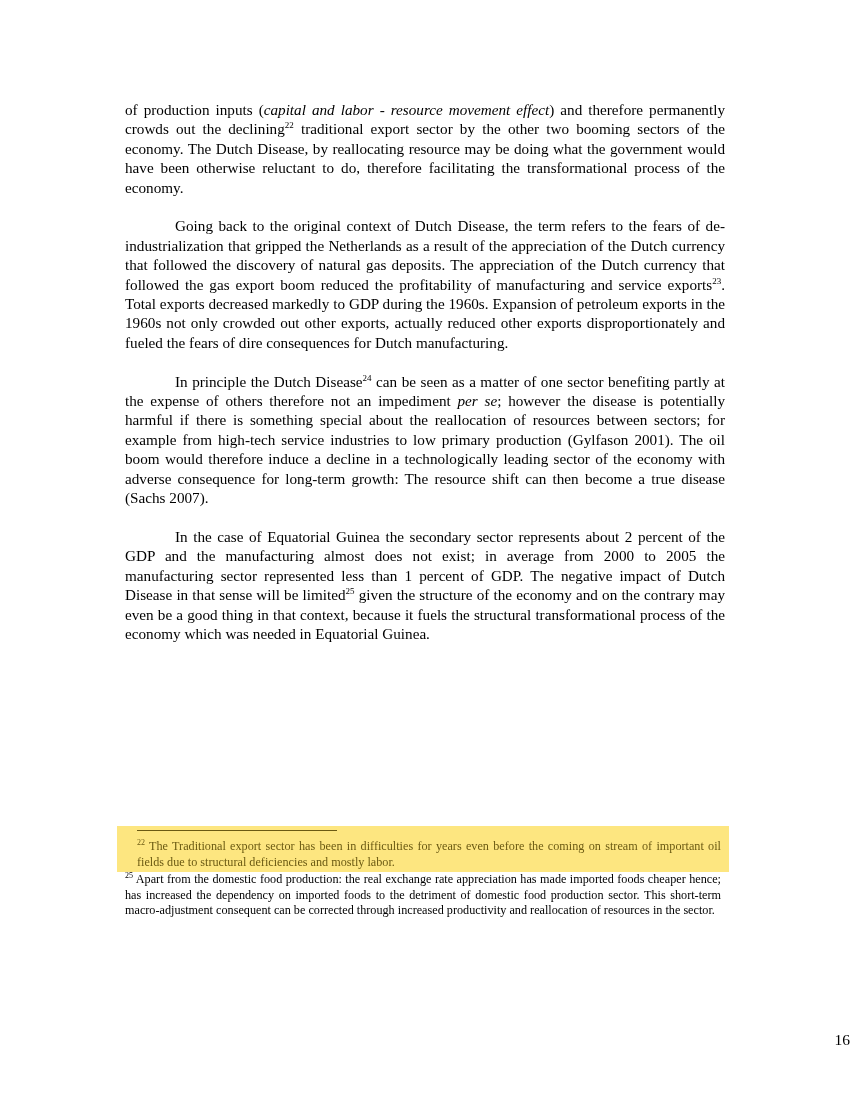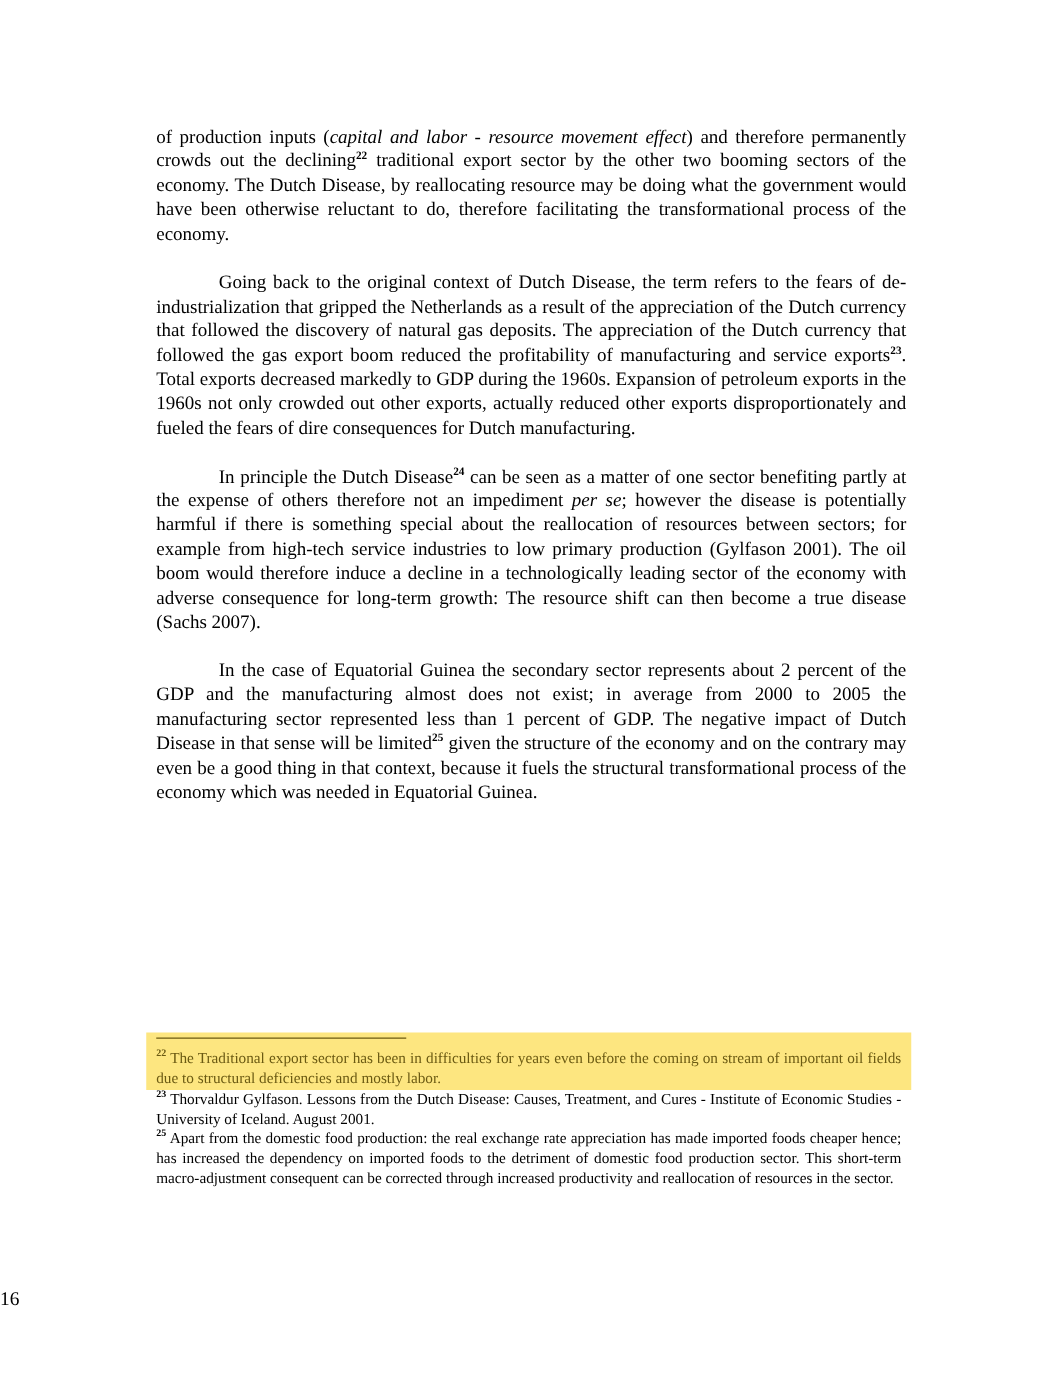--- a/index.html
+++ b/index.html
@@ -6,35 +6,35 @@
     body {
       width: 850px; height: 1100px; position: relative; overflow: hidden;
       font-family: "Liberation Serif", "DejaVu Serif", serif; color: #000;
     }
     .body-text {
       position: absolute; left: 125px; width: 600px; top: 100px;
       font-size: 15.2px; line-height: 19.4px; text-align: justify;
     }
     .para { margin: 0 0 19.4px 0; }
     .para.indent { text-indent: 50px; }
-    sup { font-size: 9px; line-height: 0; vertical-align: super; font-weight: bold; }
+    sup { font-size: 9px; line-height: 0; vertical-align: super; }
     .footnote-area {
       position: absolute; left: 117px; top: 826px; width: 612px;
     }
     .highlight {
-      background: #fde680; padding: 4px 8px 2px 8px; color: #6b5a12;
+      background: #fde680; padding: 4px 8px 2px 20px; color: #6b5a12;
     }
     .separator { width: 200px; border-top: 1px solid #6b5a12; margin: 0 0 8px 0; height: 0; }
     .footnote {
       font-size: 12.2px; line-height: 15.6px; text-align: justify; margin: 0;
     }
     .plain-notes { padding: 0 8px; }
     .footnote sup { font-size: 8px; }
     .page-number {
-      position: absolute; top: 1031px; left: 0; width: 850px; text-align: left;
+      position: absolute; top: 1031px; left: 0; width: 850px; text-align: right;
       font-size: 15.5px;
     }
   </style>
 </head>
 <body>
 
 <div class="body-text" id="body-text">
     <p class="para"><span>of production inputs (</span><em>capital and labor - resource movement effect</em><span>) and therefore permanently crowds out the declining</span><sup>22</sup><span> traditional export sector by the other two booming sectors of the economy. The Dutch Disease, by reallocating resource may be doing what the government would have been otherwise reluctant to do, therefore facilitating the transformational process of the economy.</span></p>
     <p class="para indent"><span>Going back to the original context of Dutch Disease, the term refers to the fears of de-industrialization that gripped the Netherlands as a result of the appreciation of the Dutch currency that followed the discovery of natural gas deposits. The appreciation of the Dutch currency that followed the gas export boom reduced the profitability of manufacturing and service exports</span><sup>23</sup><span>. Total exports decreased markedly to GDP during the 1960s. Expansion of petroleum exports in the 1960s not only crowded out other exports, actually reduced other exports disproportionately and fueled the fears of dire consequences for Dutch manufacturing.</span></p>
     <p class="para indent"><span>In principle the Dutch Disease</span><sup>24</sup><span> can be seen as a matter of one sector benefiting partly at the expense of others therefore not an impediment </span><em>per se</em><span>; however the disease is potentially harmful if there is something special about the reallocation of resources between sectors; for example from high-tech service industries to low primary production (Gylfason 2001). The oil boom would therefore induce a decline in a technologically leading sector of the economy with adverse consequence for long-term growth: The resource shift can then become a true disease (Sachs 2007).</span></p>
@@ -43,21 +43,18 @@
 
 <div class="footnote-area">
   <div class="highlight" style="background: rgb(253, 230, 128);">
     <div class="separator"></div>
     <p class="footnote">
       <sup>22</sup><span> The Traditional export sector has been in difficulties for years even before the coming on stream of important oil fields due to structural deficiencies and mostly labor.</span>
     </p>
   </div>
   <div class="plain-notes">
     <p class="footnote">
-      <sup>23</sup><span> Thorvaldur Gylfason. Lessons from the Dutch Disease: Causes, Treatment, and Cures - Institute of Economic Studies - University of Iceland. August 2001.</span>
-    </p>
-    <p class="footnote">
       <sup>25</sup><span> Apart from the domestic food production: the real exchange rate appreciation has made imported foods cheaper hence; has increased the dependency on imported foods to the detriment of domestic food production sector. This short-term macro-adjustment consequent can be corrected through increased productivity and reallocation of resources in the sector.</span>
     </p>
   </div>
 </div>
 
 <div class="page-number">16</div>
 
 </body></html>

